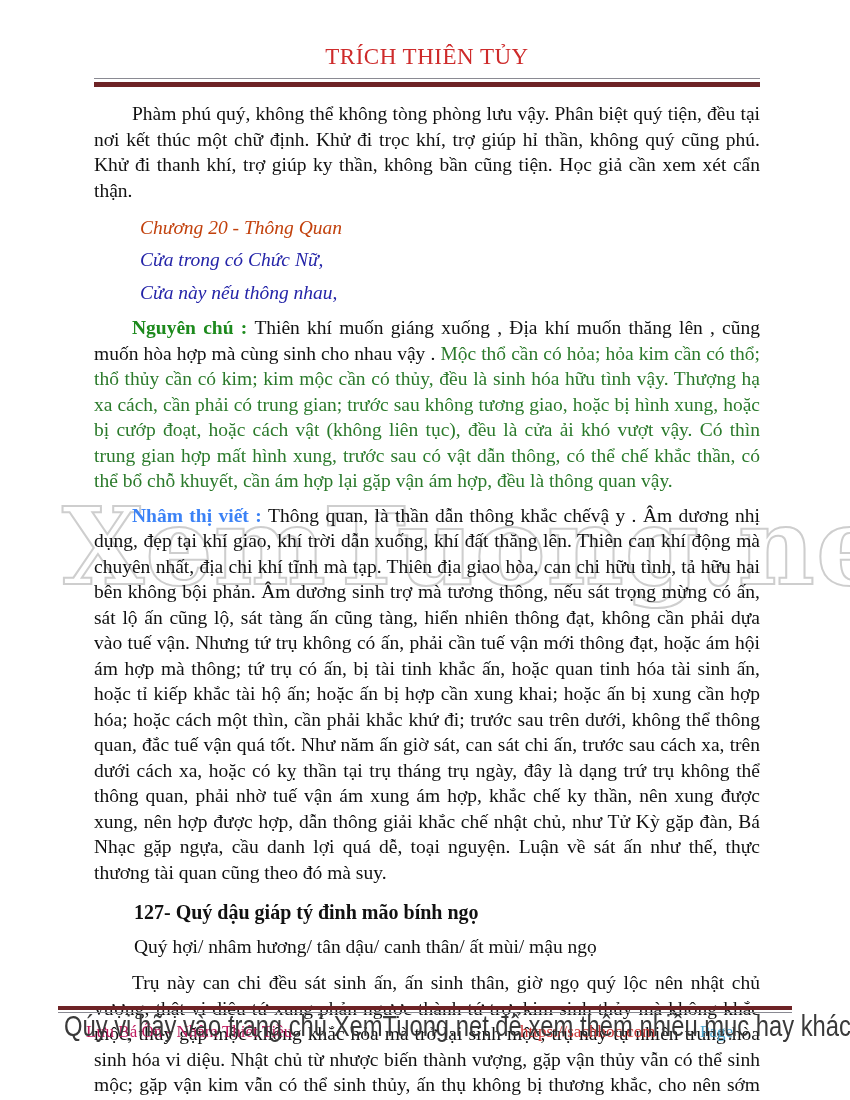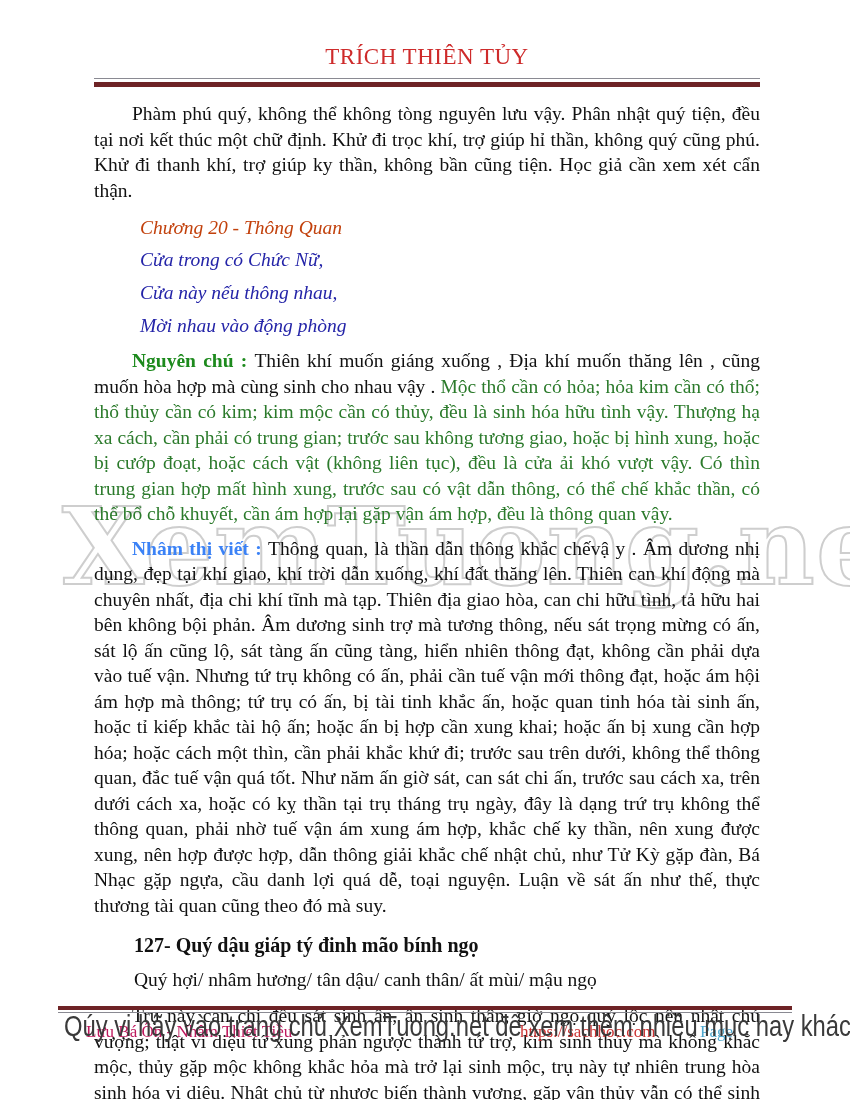--- a/index.html
+++ b/index.html
@@ -134,27 +134,26 @@
 
 <div class="page">
 
   <div class="watermark">XemTuong.net</div>
 
   <div class="content">
 
     <h1 class="doc-title">TRÍCH THIÊN TỦY</h1>
     <div class="title-rule"></div>
 
-    <p class="body">Phàm phú quý, không thể không tòng nguyên lưu vậy. Phân nhật quý tiện, đều tại nơi kết thúc một chữ định. Khử đi trọc khí, trợ giúp hỉ thần, không quý cũng phú. Khử đi thanh khí, trợ giúp ky thần, không bần cũng tiện. Học giả cần xem xét cẩn thận.</p>
+    <p class="body">Phàm phú quý, không thể không tòng phòng lưu vậy. Phân biệt quý tiện, đều tại nơi kết thúc một chữ định. Khử đi trọc khí, trợ giúp hỉ thần, không quý cũng phú. Khử đi thanh khí, trợ giúp ky thần, không bần cũng tiện. Học giả cần xem xét cẩn thận.</p>
 
     <p class="chapter-line">Chương 20 - Thông Quan</p>
 
     <p class="verse-line">Cửa trong có Chức Nữ,</p>
     <p class="verse-line">Cửa này nếu thông nhau,</p>
-    <p class="verse-line">Mời nhau vào động phòng</p>
 
     <p class="body"><span class="label-green">Nguyên chú : </span><span>Thiên khí muốn giáng xuống , Địa khí muốn thăng lên , cũng muốn hòa hợp mà cùng sinh cho nhau vậy . </span><span class="green-run">Mộc thổ cần có hỏa; hỏa kim cần có thổ; thổ thủy cần có kim; kim mộc cần có thủy, đều là sinh hóa hữu tình vậy. Thượng hạ xa cách, cần phải có trung gian; trước sau không tương giao, hoặc bị hình xung, hoặc bị cướp đoạt, hoặc cách vật (không liên tục), đều là cửa ải khó vượt vậy. Có thìn trung gian hợp mất hình xung, trước sau có vật dẫn thông, có thể chế khắc thần, có thể bổ chỗ khuyết, cần ám hợp lại gặp vận ám hợp, đều là thông quan vậy.</span></p>
 
     <p class="body"><span class="label-black">Nhâm thị viết : </span><span>Thông quan, là thần dẫn thông khắc chếvậ y . Âm dương nhị dụng, đẹp tại khí giao, khí trời dẫn xuống, khí đất thăng lên. Thiên can khí động mà chuyên nhất, địa chi khí tĩnh mà tạp. Thiên địa giao hòa, can chi hữu tình, tả hữu hai bên không bội phản. Âm dương sinh trợ mà tương thông, nếu sát trọng mừng có ấn, sát lộ ấn cũng lộ, sát tàng ấn cũng tàng, hiển nhiên thông đạt, không cần phải dựa vào tuế vận. Nhưng tứ trụ không có ấn, phải cần tuế vận mới thông đạt, hoặc ám hội ám hợp mà thông; tứ trụ có ấn, bị tài tinh khắc ấn, hoặc quan tinh hóa tài sinh ấn, hoặc tỉ kiếp khắc tài hộ ấn; hoặc ấn bị hợp cần xung khai; hoặc ấn bị xung cần hợp hóa; hoặc cách một thìn, cần phải khắc khứ đi; trước sau trên dưới, không thể thông quan, đắc tuế vận quá tốt. Như năm ấn giờ sát, can sát chi ấn, trước sau cách xa, trên dưới cách xa, hoặc có kỵ thần tại trụ tháng trụ ngày, đây là dạng trứ trụ không thể thông quan, phải nhờ tuế vận ám xung ám hợp, khắc chế ky thần, nên xung được xung, nên hợp được hợp, dẫn thông giải khắc chế nhật chủ, như Tử Kỳ gặp đàn, Bá Nhạc gặp ngựa, cầu danh lợi quá dễ, toại nguyện. Luận về sát ấn như thế, thực thương tài quan cũng theo đó mà suy.</span></p>
 
     <p class="section-heading">127- Quý dậu giáp tý đinh mão bính ngọ</p>
     <p class="pillars-line">Quý hợi/ nhâm hương/ tân dậu/ canh thân/ ất mùi/ mậu ngọ</p>
     <p class="body">Trụ này can chi đều sát sinh ấn, ấn sinh thân, giờ ngọ quý lộc nên nhật chủ vượng; thật vi diệu tứ xung phản ngược thành tứ trợ, kim sinh thủy mà không khắc mộc, thủy gặp mộc không khắc hỏa mà trở lại sinh mộc, trụ này tự nhiên trung hòa sinh hóa vi diệu. Nhật chủ từ nhược biến thành vượng, gặp vận thủy vẫn có thể sinh mộc; gặp vận kim vẫn có thể sinh thủy, ấn thụ không bị thương khắc, cho nên sớm thi đậu hương bảng, làm quan.</p>
 
   </div>

